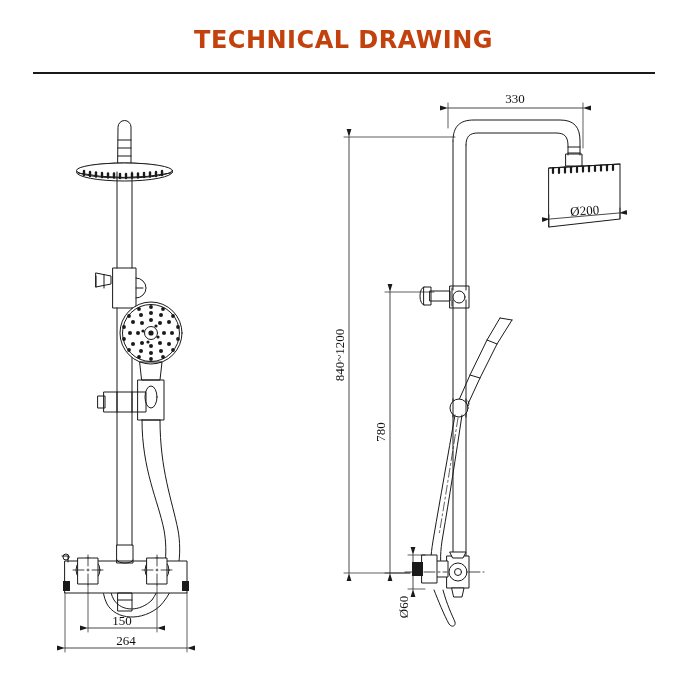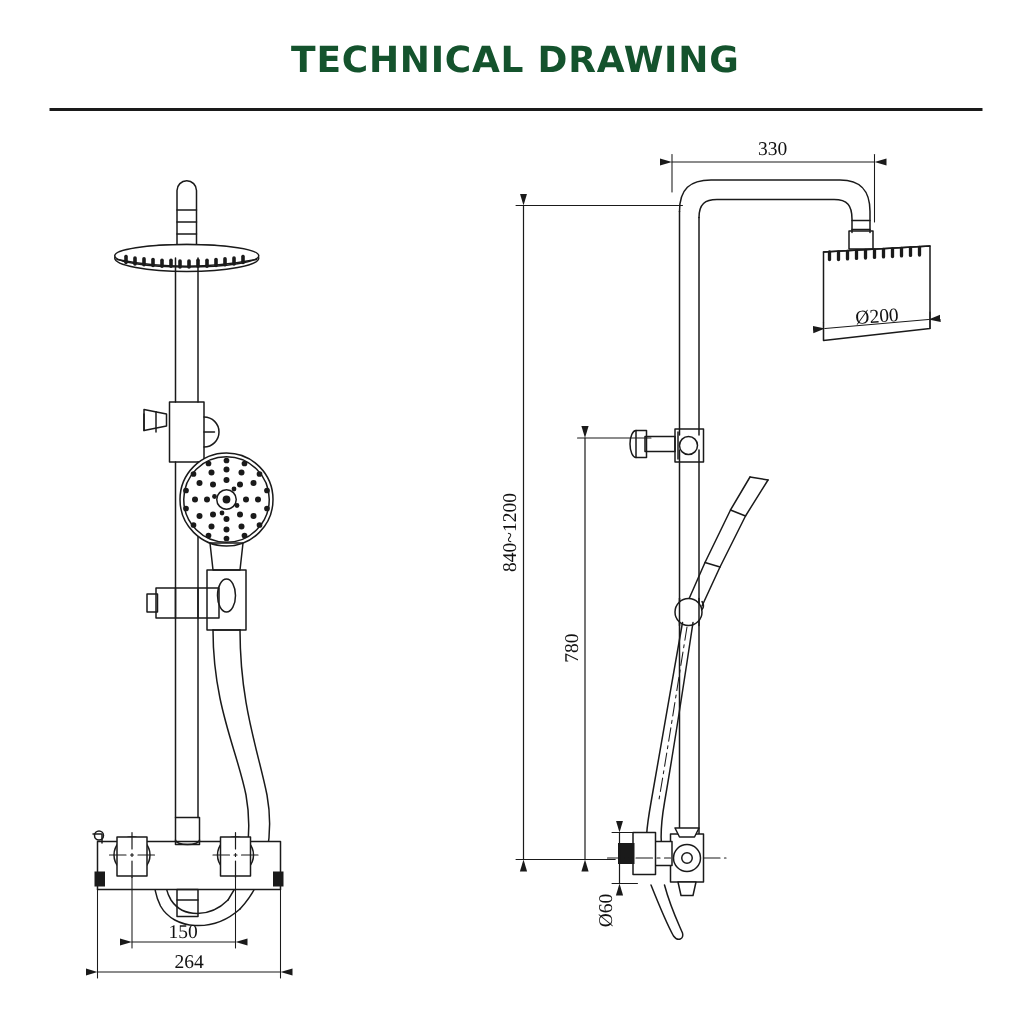--- a/index.html
+++ b/index.html
@@ -24,21 +24,21 @@
   #title {
     position: absolute;
     top: 26px;
     left: 0;
     width: 687px;
     text-align: center;
     font-family: "DejaVu Sans", sans-serif;
     font-weight: bold;
     font-size: 24px;
     letter-spacing: 0.5px;
-    color: #14532d;
+    color: #c2410c;
   }
   #title-rule {
     position: absolute;
     top: 72px;
     left: 33px;
     width: 622px;
     height: 2px;
     background: #1a1a1a;
   }
   #drawing-svg {

